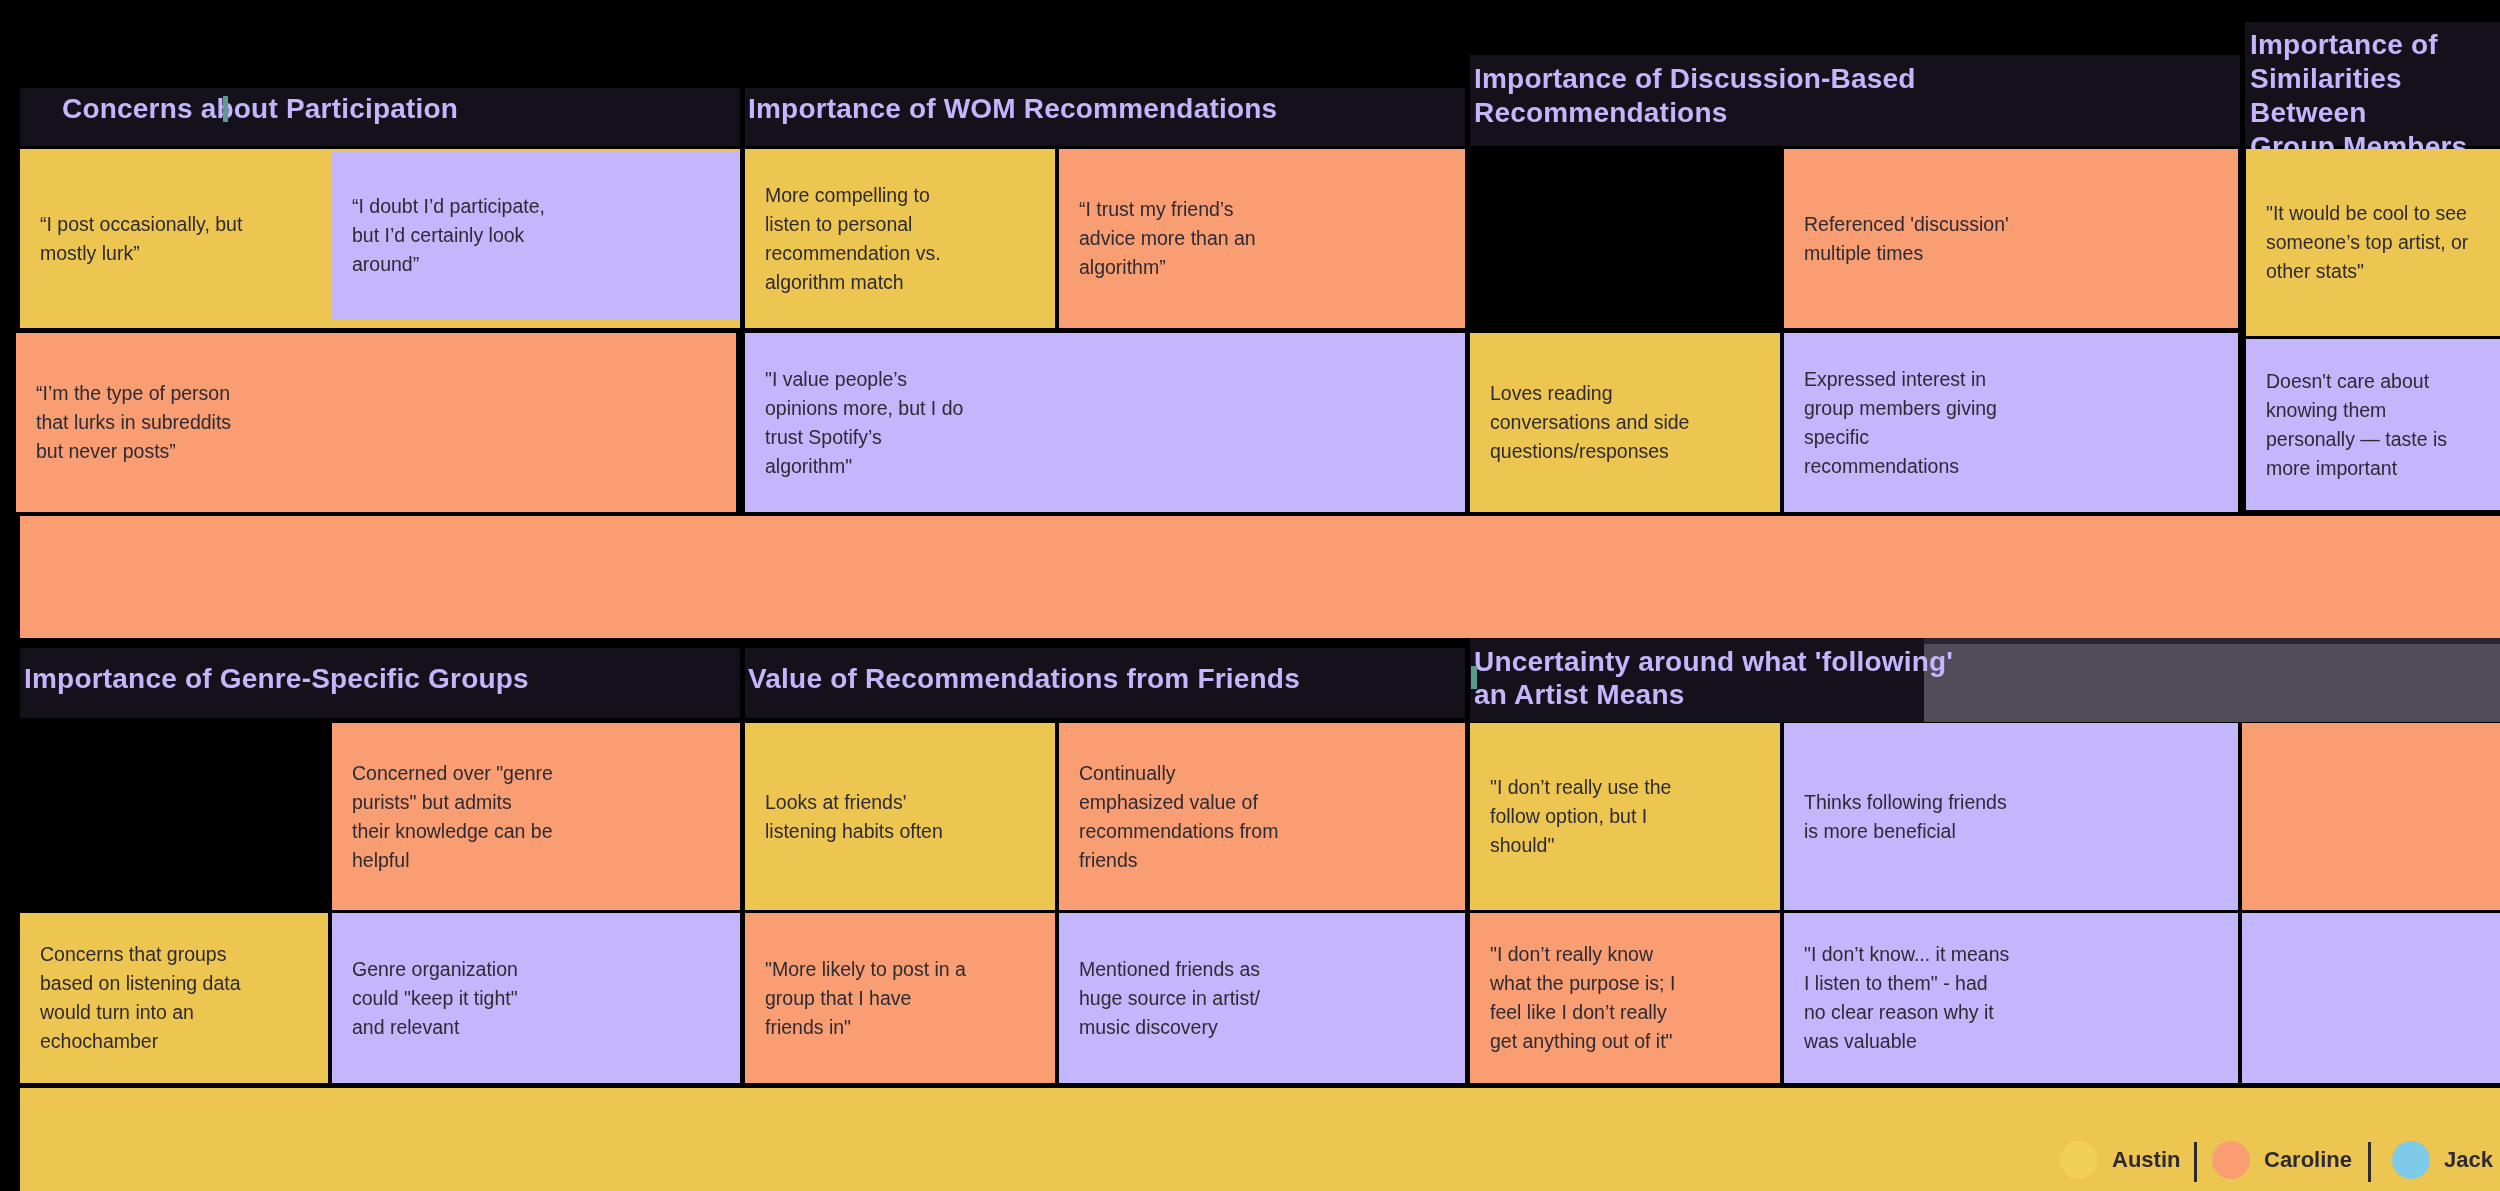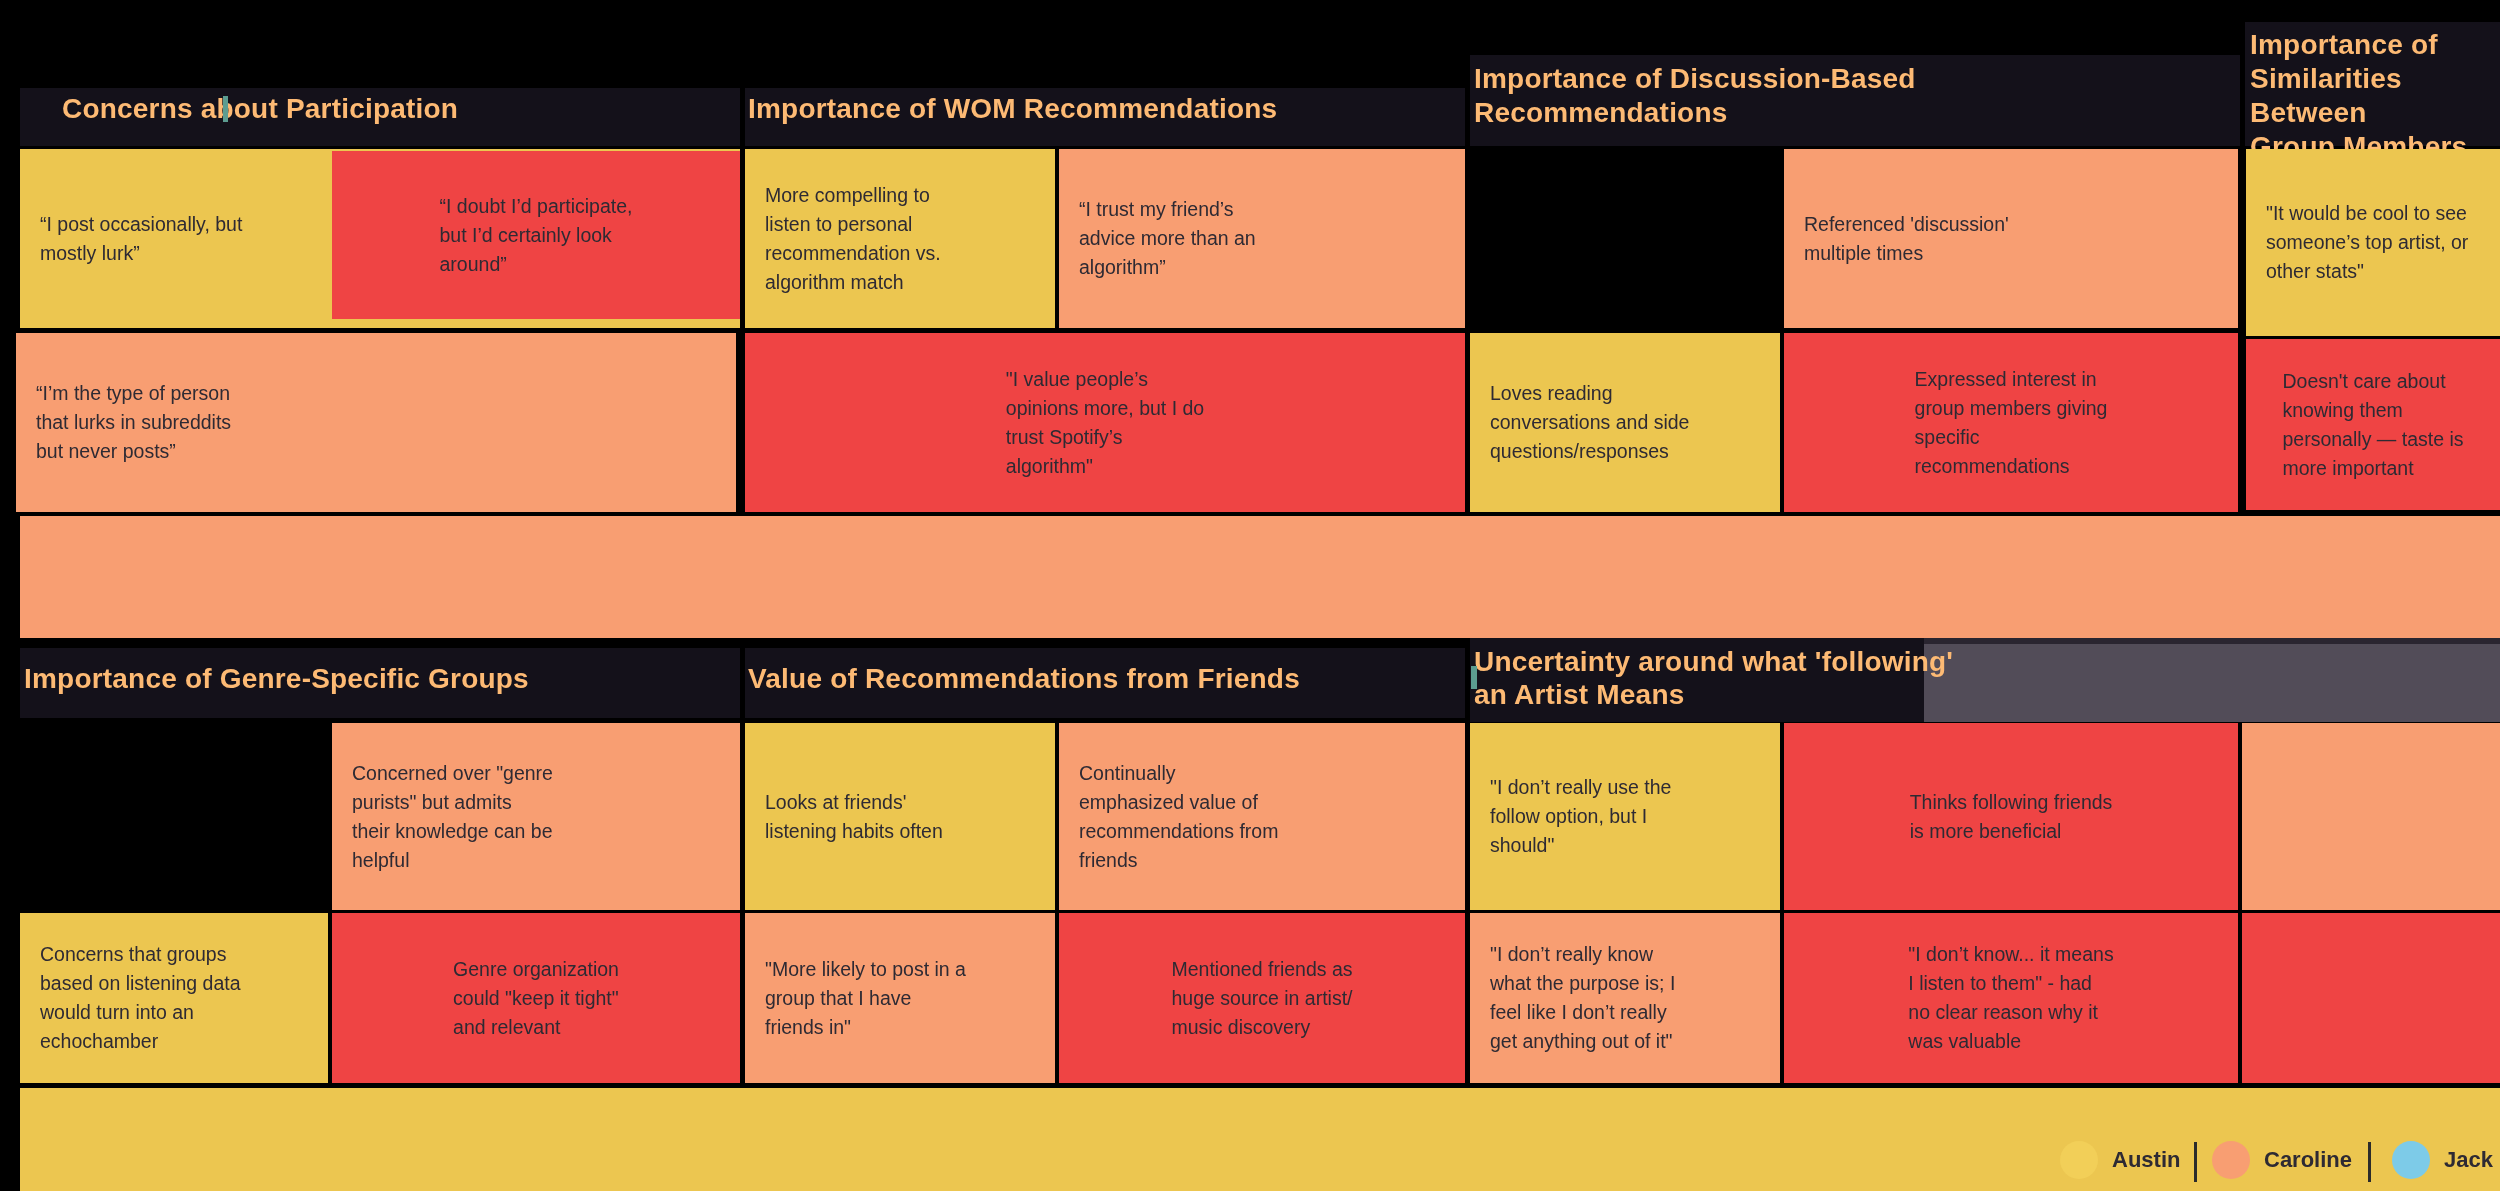--- a/index.html
+++ b/index.html
@@ -1,26 +1,26 @@
 <!DOCTYPE html>
 <html><head>
 <meta charset="utf-8">
 <style>
   html,body{margin:0;padding:0;background:#000;}
   #board{position:relative;width:2500px;height:1191px;background:#000;overflow:hidden;
          font-family:"Liberation Sans", sans-serif;}
   .hdrbar{position:absolute;background:#14111a;}
-  .hdr{position:absolute;color:#fdba74;font-weight:700;font-size:28px;line-height:34px;
+  .hdr{position:absolute;color:#c4b5fd;font-weight:700;font-size:28px;line-height:34px;
        white-space:pre-line;letter-spacing:.2px;}
   .note{position:absolute;display:flex;align-items:center;box-sizing:border-box;
         padding:14px 20px;color:#2e2a33;font-size:19.5px;line-height:29px;font-weight:500;}
   .note span{white-space:pre-line;display:block;}
   .yellow{background:#ecc650;}
   .orange{background:#f89e72;}
-  .blue{background:#ef4444;justify-content:center;}
+  .blue{background:#c4b5fd;}
   .band{position:absolute;}
   .panel{position:absolute;background:#524c58;}
   .panelcap{position:absolute;background:#2a2530;}
   .caret{position:absolute;background:#5c9c90;}
   .legend-item{position:absolute;display:flex;align-items:center;gap:14px;}
   .legend-dot{width:38px;height:38px;border-radius:50%;flex:0 0 auto;}
   .legend-label{color:#2e2a33;font-size:22px;font-weight:700;}
   .sep{position:absolute;width:3px;background:#2b2b2b;}
 </style>
 </head>

